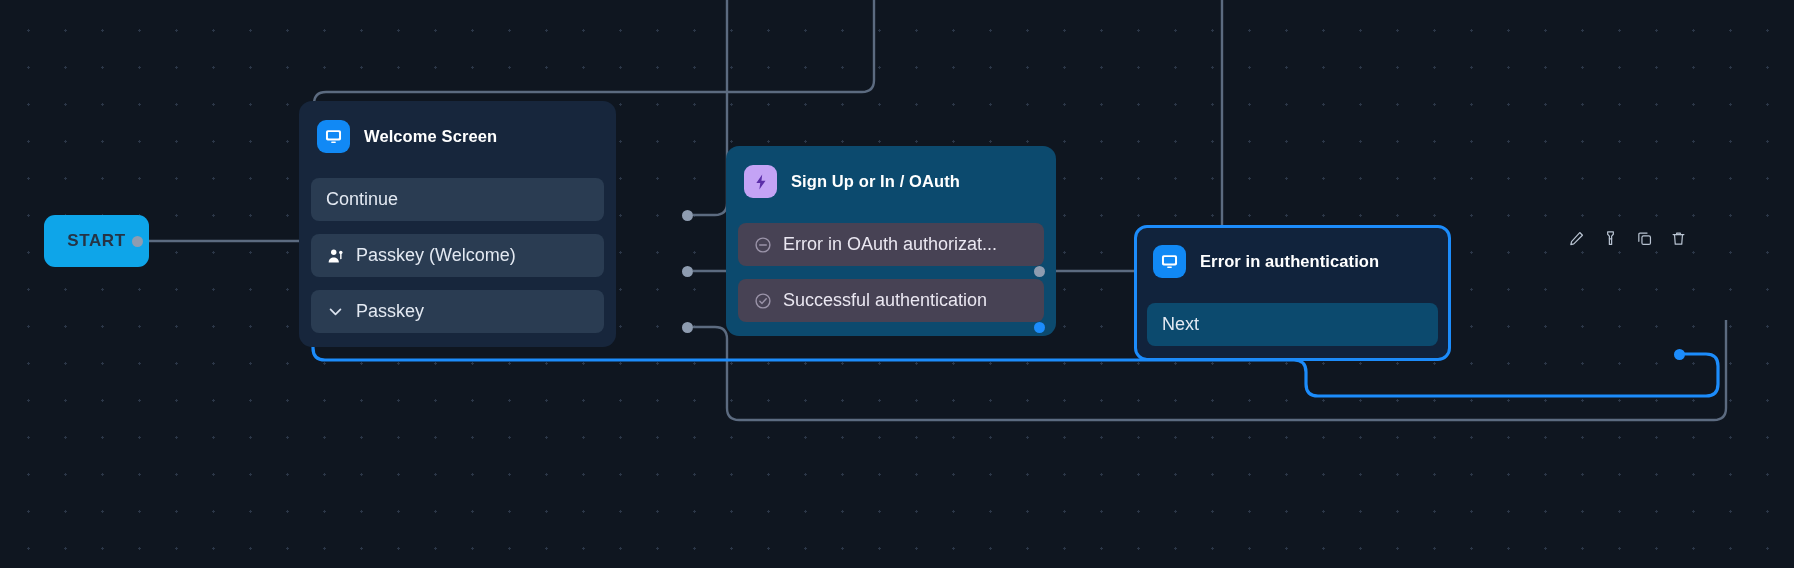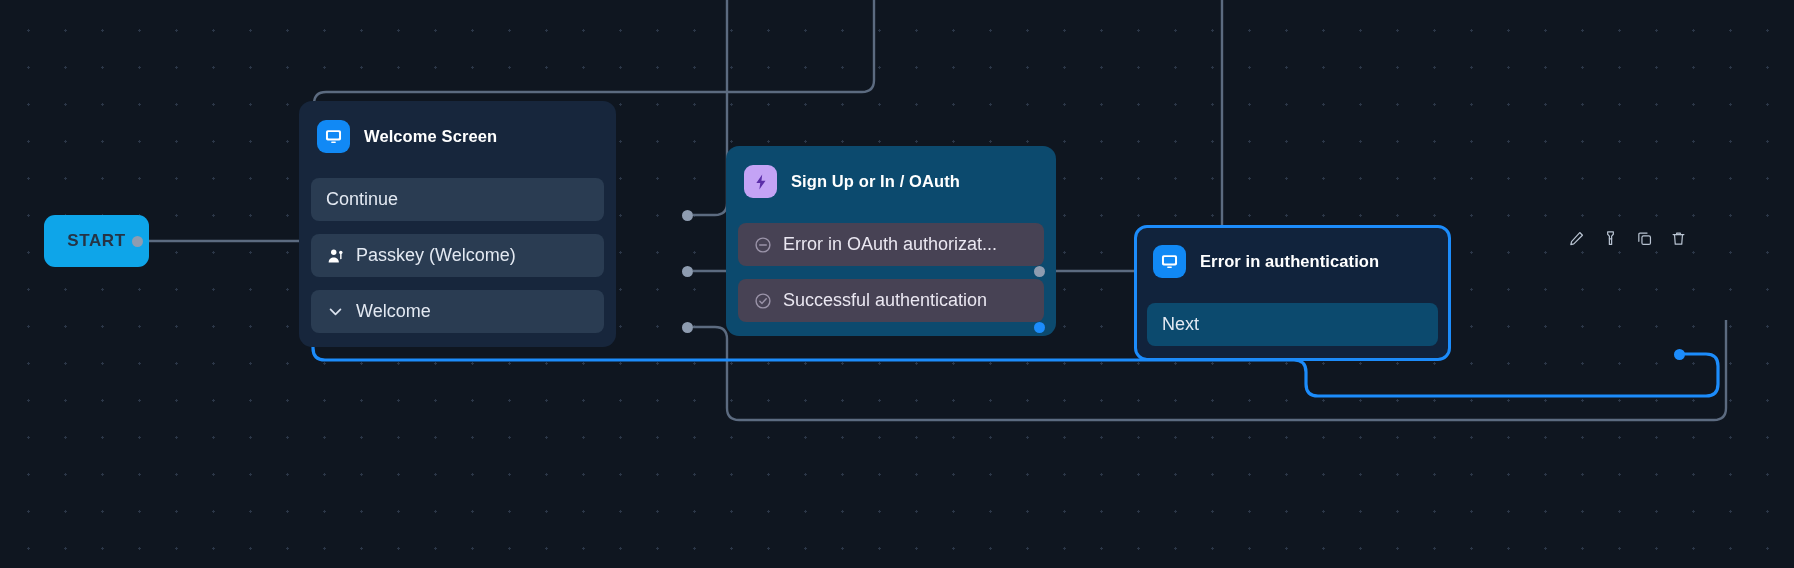--- a/index.html
+++ b/index.html
@@ -144,21 +144,21 @@
       </span>
       <span>Passkey (Welcome)</span>
     </div>
 
     <div class="row">
       <span class="ricon">
         <svg width="17" height="17" viewBox="0 0 24 24" fill="none" stroke="#dbe3ef" stroke-width="2.4" stroke-linecap="round" stroke-linejoin="round">
           <path d="M5 9 L12 16 L19 9"></path>
         </svg>
       </span>
-      <span>Welcome</span>
+      <span>Passkey</span>
     </div>
   </div>
   <div class="port grey" style="left:682px;top:210px;"></div>
   <div class="port grey" style="left:682px;top:266px;"></div>
   <div class="port grey" style="left:682px;top:322px;"></div>
 
   <div class="node" id="node-oauth">
     <div class="head">
       <span class="badge">
         <svg width="18" height="18" viewBox="0 0 24 24" fill="#5b2ea8">

